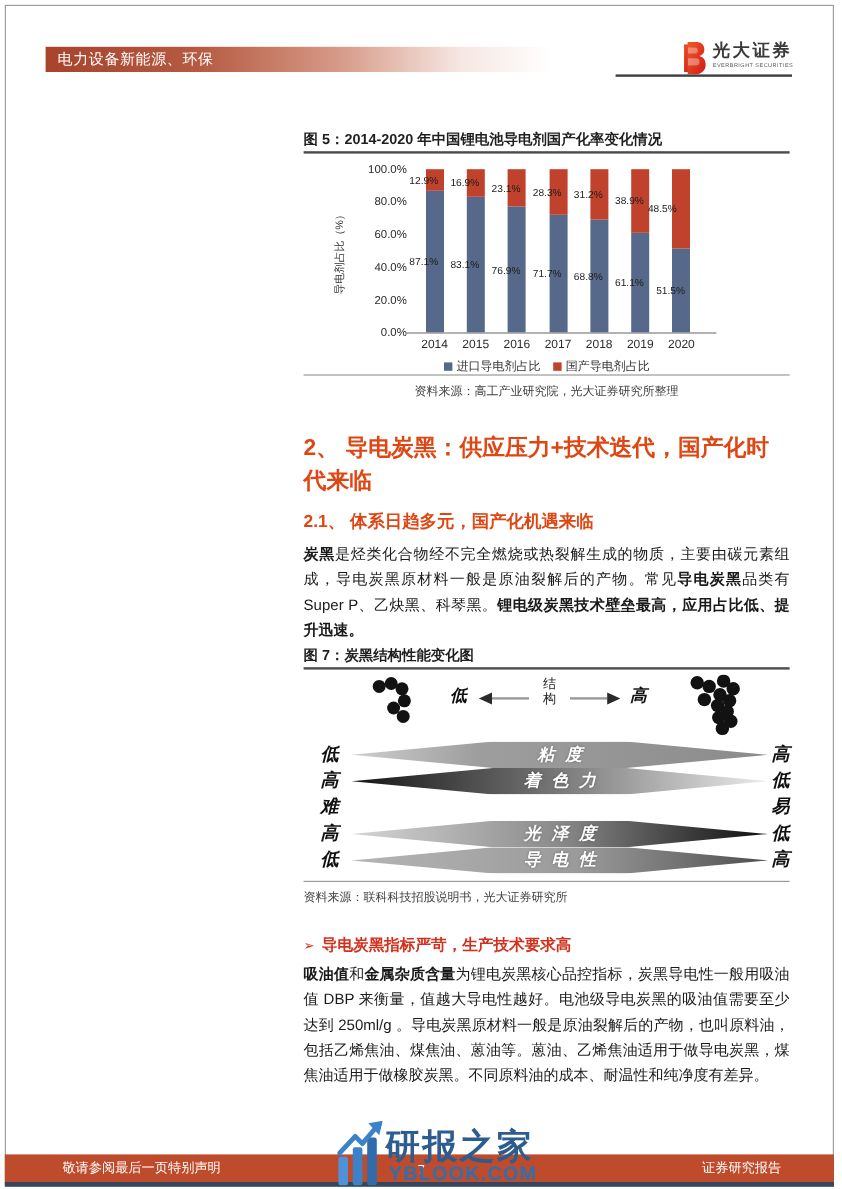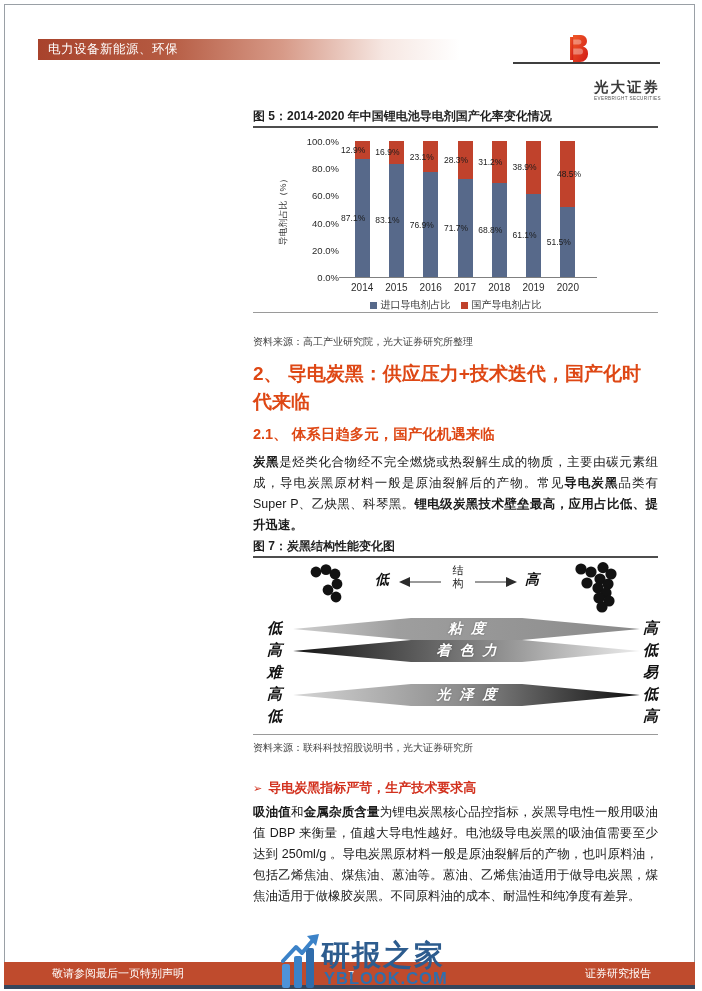--- a/index.html
+++ b/index.html
@@ -15,21 +15,21 @@
   
   .cat-bar {
     position:absolute; left:38px; top:39px; width:422px; height:21px;
     background:linear-gradient(to right,#a8432c 0%,#b55a41 30%,#d79a88 58%,#f6e7e2 82%,#ffffff 100%);
     display:flex; align-items:center;
   }
   .cat-bar span { color:#ffffff; font-size:12.5px; font-weight:400; padding-left:10px; letter-spacing:0.5px; }
   .brand { position:absolute; left:570px; top:34px; width:92px; height:30px; display:flex; }
   .brand-mark { width:19px; height:27px; margin-top:1px; }
   .brand-text { margin-left:5px; }
-  .brand-cn { font-size:14.5px; font-weight:700; color:#3a3a3a; letter-spacing:2px; line-height:18px;margin-top:44px; }
+  .brand-cn { font-size:14.5px; font-weight:700; color:#3a3a3a; letter-spacing:2px; line-height:18px; }
   .brand-en { font-size:4.6px; color:#555; letter-spacing:0.4px; }
   .brand-line { position:absolute; left:513px; top:62px; width:147px; height:2px; background:#3f3f3f; }
 
   
   .content { position:absolute; left:253px; top:0; width:405px; }
   .abs { position:absolute; left:0; width:405px; }
   .fig-title { font-size:12px; font-weight:700; color:#1f1f1f; }
   .rule-thick { height:2px; background:#4d4d4d; }
   .rule-thin { height:1px; background:#9a9a9a; }
   .source { font-size:10px; color:#3f3f3f; }
@@ -147,21 +147,21 @@
           <div class="seg" style="left: 146.786px; top: 7.10543e-15px; width: 15px; height: 42.432px; background: rgb(192, 66, 44);"></div>
           <div class="blab" style="left: 145.286px; top: 89.216px;">68.8%</div>
           <div class="blab" style="left: 145.286px; top: 21.216px;">31.2%</div>
           <div class="seg" style="left: 181.071px; top: 52.904px; width: 15px; height: 83.096px; background: rgb(87, 105, 138);"></div>
           <div class="seg" style="left: 181.071px; top: 0px; width: 15px; height: 52.904px; background: rgb(192, 66, 44);"></div>
           <div class="blab" style="left: 179.571px; top: 94.452px;">61.1%</div>
           <div class="blab" style="left: 179.571px; top: 26.452px;">38.9%</div>
           <div class="seg" style="left: 215.357px; top: 65.96px; width: 15px; height: 70.04px; background: rgb(87, 105, 138);"></div>
           <div class="seg" style="left: 215.357px; top: 0px; width: 15px; height: 65.96px; background: rgb(192, 66, 44);"></div>
           <div class="blab" style="left: 213.857px; top: 100.98px;">51.5%</div>
-          <div class="blab" style="left: 224px; top: 32.98px;">48.5%</div>
+          <div class="blab" style="left: 207px; top: 32.98px;">48.5%</div>
         </div>
       <div class="xaxis"></div>
       <div class="legend">
         <div class="item">
           <span class="swatch" id="sw0" style="background: rgb(87, 105, 138);"></span>
           <span>进口导电剂占比</span>
         </div>
         <div class="item">
           <span class="swatch" id="sw1" style="background: rgb(192, 66, 44);"></span>
           <span>国产导电剂占比</span>
@@ -176,21 +176,21 @@
         <div class="xtick" style="left: 89.1429px;">2014</div>
         <div class="xtick" style="left: 123.429px;">2015</div>
         <div class="xtick" style="left: 157.714px;">2016</div>
         <div class="xtick" style="left: 192px;">2017</div>
         <div class="xtick" style="left: 226.286px;">2018</div>
         <div class="xtick" style="left: 260.571px;">2019</div>
         <div class="xtick" style="left: 294.857px;">2020</div>
       </div>
 
     <div class="abs rule-thin" style="top:312px;"></div>
-    <div class="abs source" style="top:335px;">资料来源：高工产业研究院，光大证券研究所整理</div>
+    <div class="abs source" style="top:319px;text-align:center;">资料来源：高工产业研究院，光大证券研究所整理</div>
 
     <div class="abs h2" style="top:360px;">2、 导电炭黑：供应压力+技术迭代，国产化时代来临</div>
     <div class="abs h3" style="top:425px;">2.1、 体系日趋多元，国产化机遇来临</div>
 
     <div class="abs para" style="top:452px;"><b>炭黑</b><span>是烃类化合物经不完全燃烧或热裂解生成的物质，主要由碳元素组成，导电炭黑原材料一般是原油裂解后的产物。常见</span><b>导电炭黑</b><span>品类有 Super P、乙炔黑、科琴黑。</span><b>锂电级炭黑技术壁垒最高，应用占比低、提升迅速。</b></div>
 
     <div class="abs fig-title" style="top:538px;">图 7：炭黑结构性能变化图</div>
     <div class="abs rule-thick" style="top:556px;"></div>
 
     <div class="diagram">
@@ -257,20 +257,23 @@
           </div>
           <div class="band-row" style="top: 122px;">
             <span class="band-side" style="left: 14px;">高</span>
             <div class="band-shape" style="background: linear-gradient(to right, rgb(213, 213, 213) 0%, rgb(138, 138, 138) 50%, rgb(13, 13, 13) 100%);">
               <span>光泽度</span>
             </div>
             <span class="band-side" style="left: 390px;">低</span>
           </div>
           <div class="band-row" style="top: 144px;">
             <span class="band-side" style="left: 14px;">低</span>
+            <div class="band-shape" style="background: linear-gradient(to right, rgb(181, 181, 181) 0%, rgb(154, 154, 154) 55%, rgb(79, 79, 79) 100%);">
+              <span>导电性</span>
+            </div>
             <span class="band-side" style="left: 390px;">高</span>
           </div>
         </div>
     </div>
 
     <div class="abs rule-thin" style="top:734px;"></div>
     <div class="abs source" style="top:741px;">资料来源：联科科技招股说明书，光大证券研究所</div>
 
     <div class="abs bullet-head" style="top:779px;">
       <span class="arrow">➢</span><span>导电炭黑指标严苛，生产技术要求高</span>

